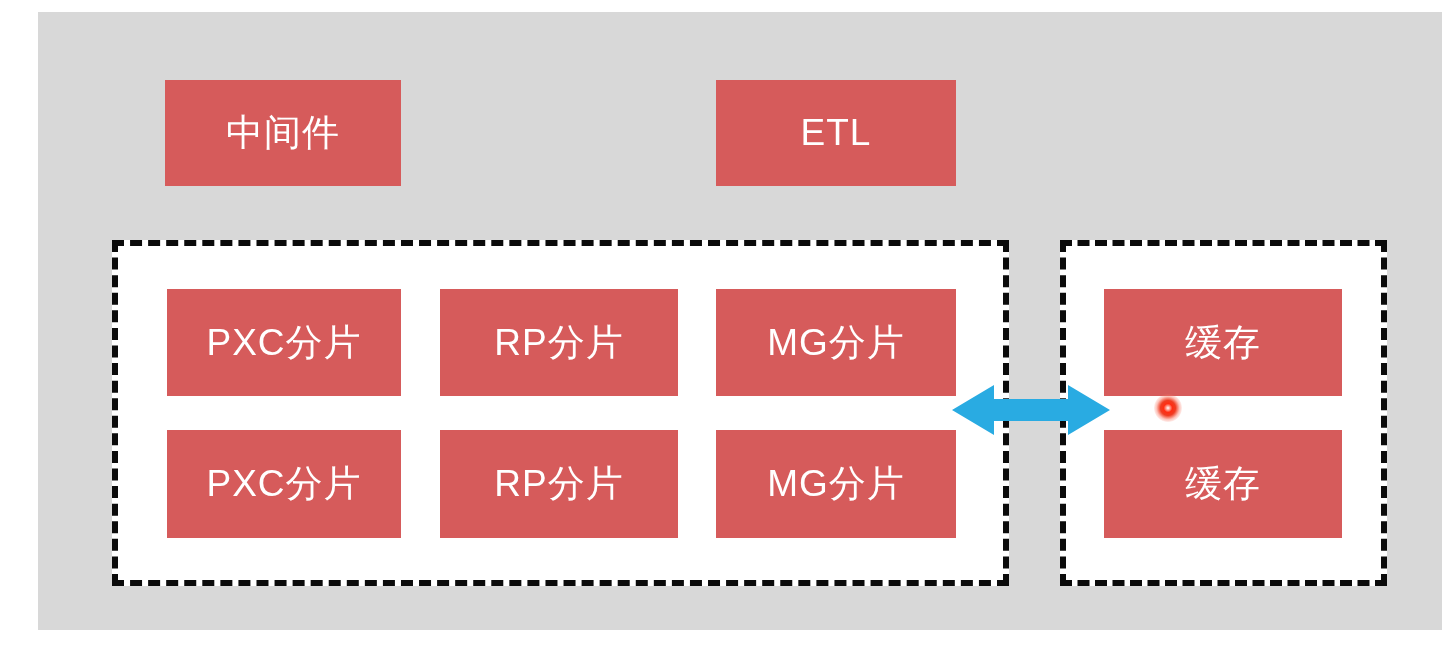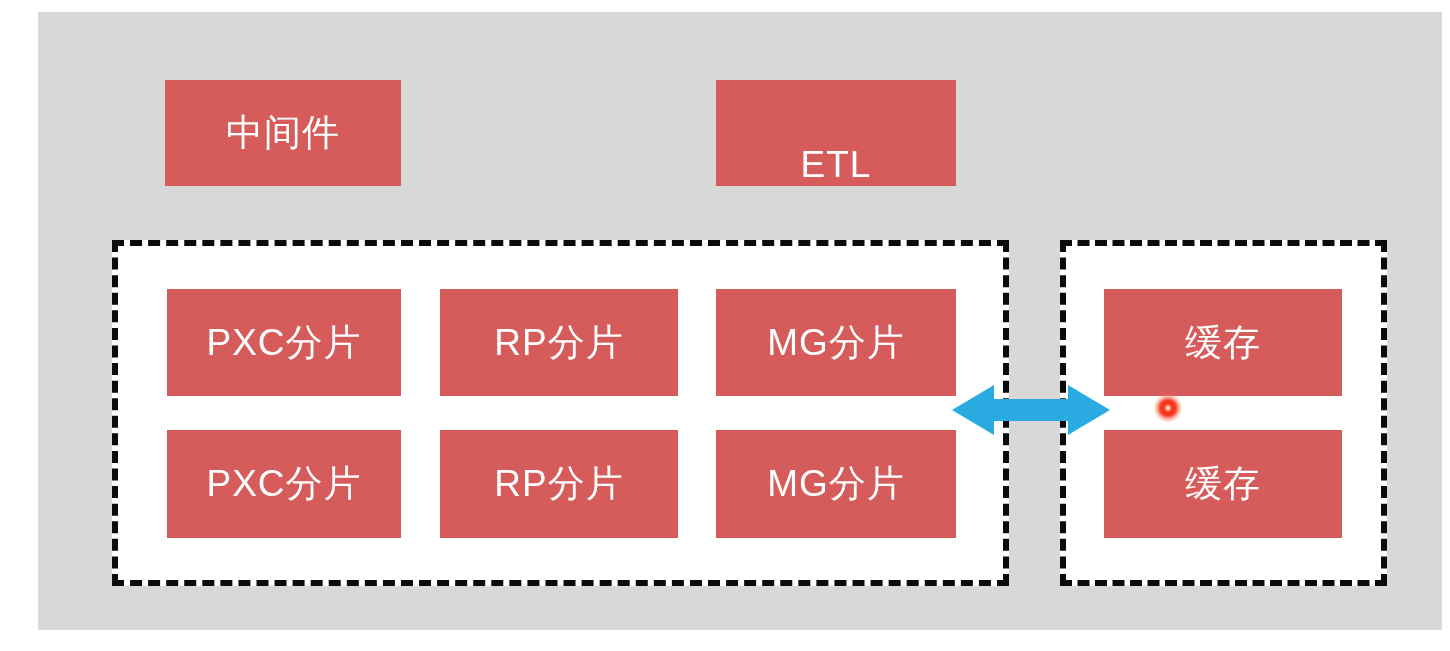--- a/index.html
+++ b/index.html
@@ -67,21 +67,21 @@
 </style>
 </head>
 <body>
 
 <div id="stage">
   <div class="slide">
 
     <div class="red-box" style="left:127px; top:68px; width:236px; height:106px;">
       <span>中间件</span>
     </div>
-    <div class="red-box" style="left:678px; top:68px; width:240px; height:106px;align-items:flex-end;">
+    <div class="red-box" style="left:678px; top:68px; width:240px; height:106px;">
       <span>ETL</span>
     </div>
 
     <div class="dashed-box" style="left:74px; top:228px; width:897px; height:346px;"></div>
 
     <div class="red-box" style="left:129px; top:277px; width:234px; height:107px;">
       <span>PXC分片</span>
     </div>
     <div class="red-box" style="left:402px; top:277px; width:238px; height:107px;">
       <span>RP分片</span>

